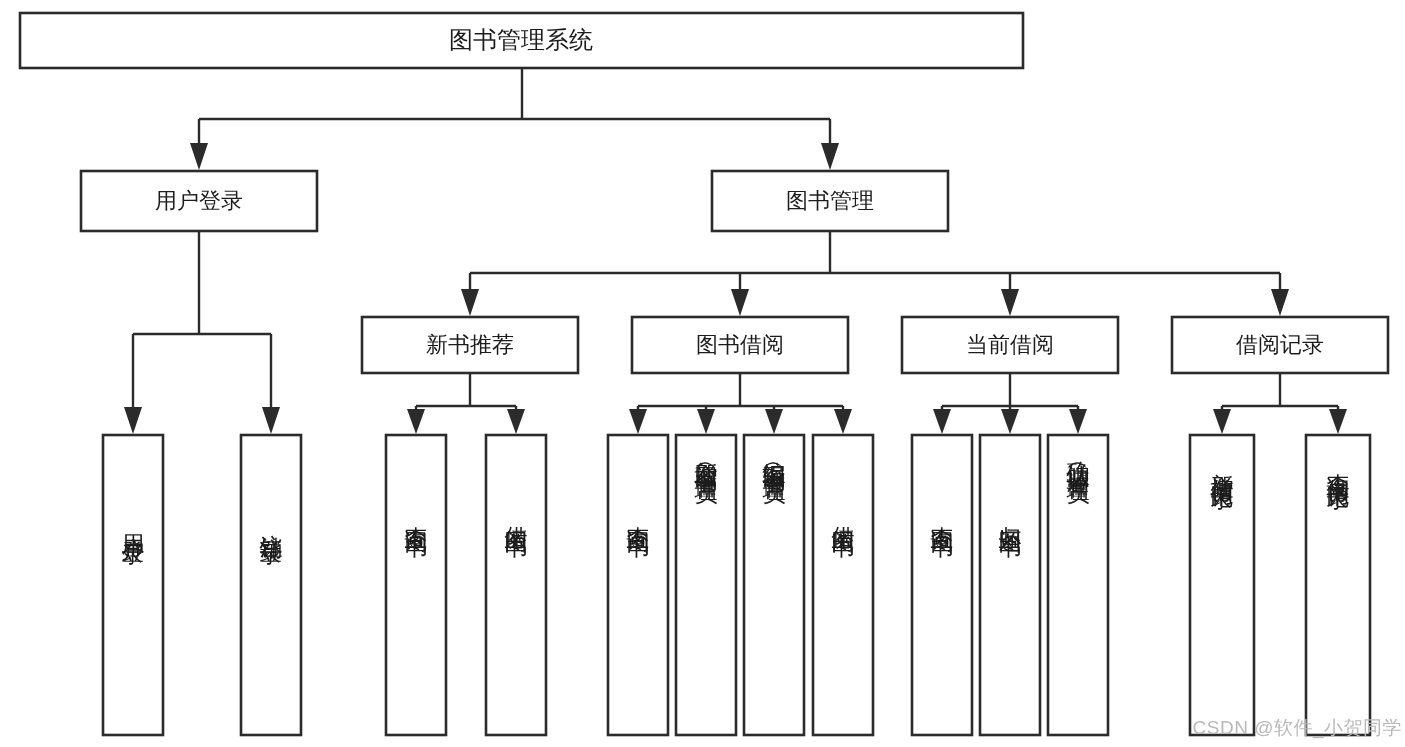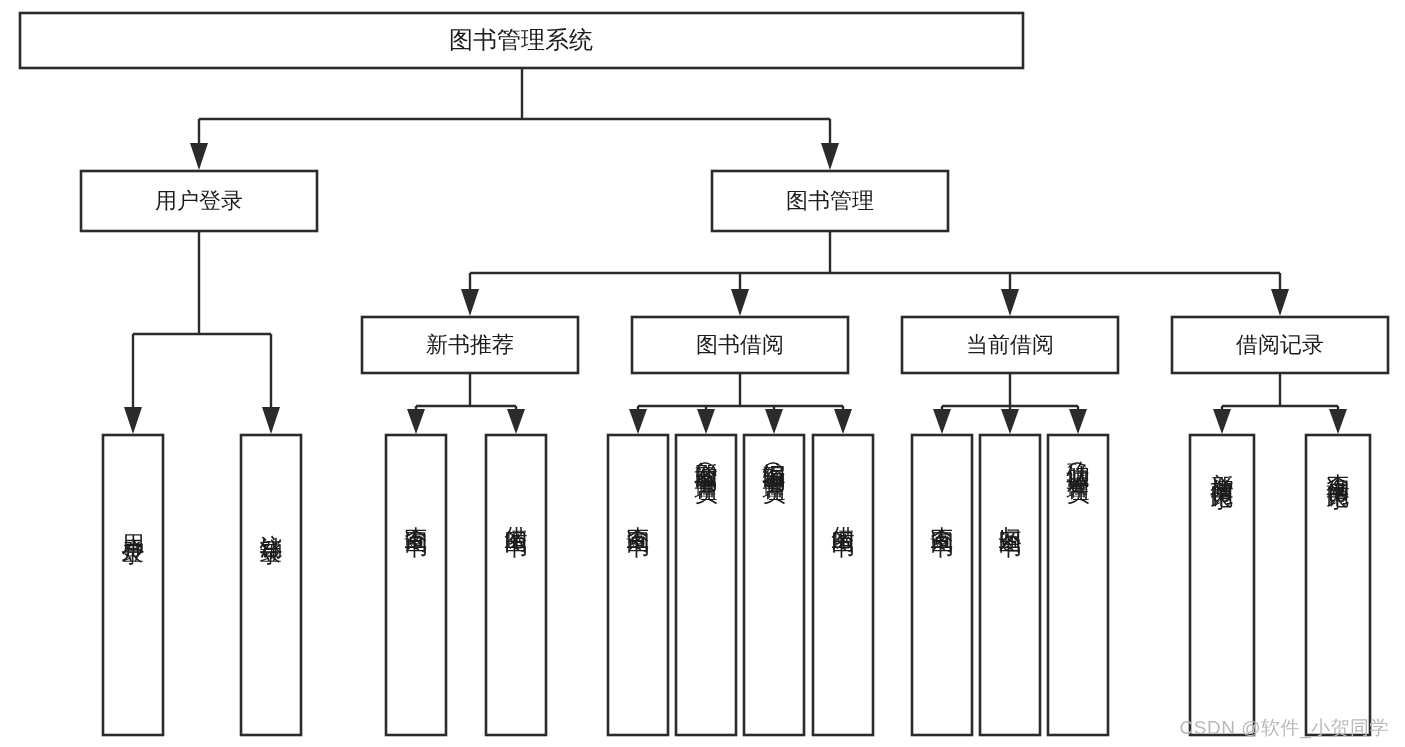--- a/index.html
+++ b/index.html
@@ -61,21 +61,21 @@
     line-height: 1.0;
     letter-spacing: 3px;
     color: #1c1c1c;
     white-space: nowrap;
     transform: translate(-50%, 0);
     pointer-events: none;
     text-align: left;
   }
   .watermark {
     position: absolute;
-    right: 16px;
+    right: 3px;
     bottom: 6px;
     font-family: "Liberation Sans", "DejaVu Sans", sans-serif;
     font-size: 19px;
     color: #b9b9b9;
     white-space: nowrap;
     letter-spacing: 0.5px;
   }
 </style>
 </head>
 <body>

